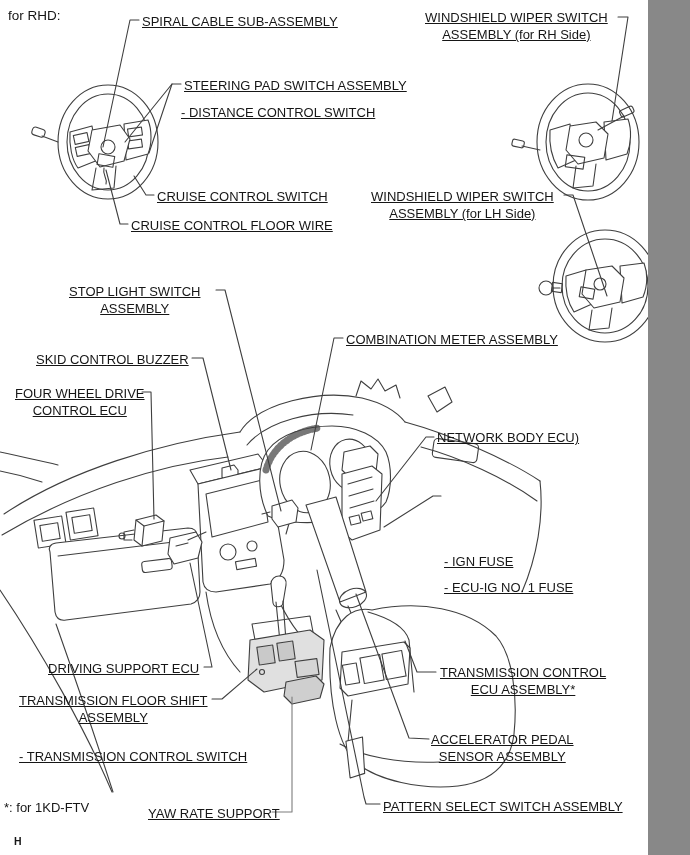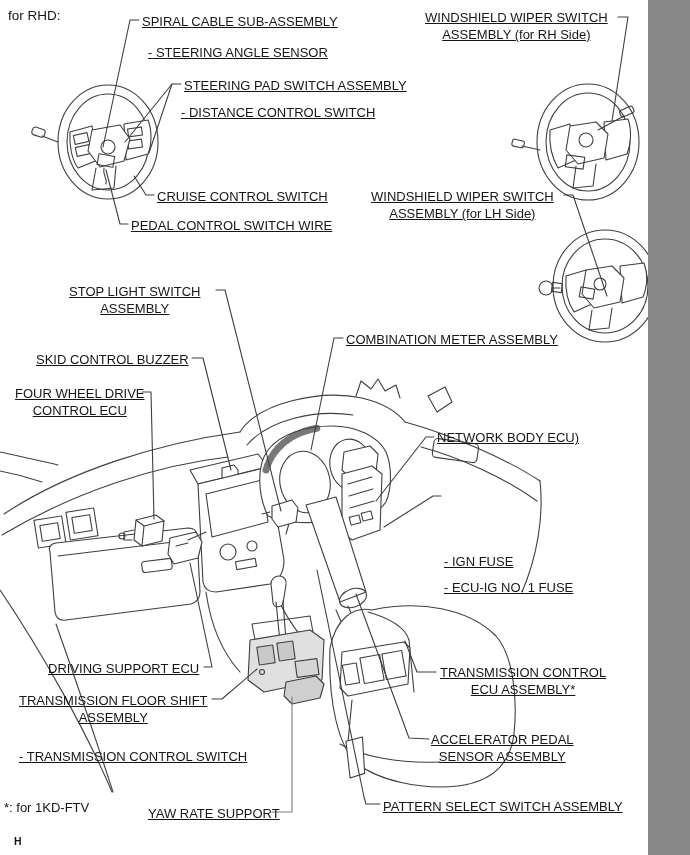--- a/index.html
+++ b/index.html
@@ -210,38 +210,35 @@
         <path d="M272,812 L292,812 L292,697" stroke="#7d7d7d"></path>
       </g>
     </g>
   </svg>
 
   <div class="variant">for RHD:</div>
 
   <div class="callout" style="left:142px;top:13px">
       <span>SPIRAL CABLE SUB-ASSEMBLY</span>
     </div>
-  <div class="callout" style="left:148px;top:44px">
-      <span>- STEERING ANGLE SENSOR</span>
-    </div>
   <div class="callout" style="left:184px;top:77px">
       <span>STEERING PAD SWITCH ASSEMBLY</span>
     </div>
   <div class="callout" style="left:181px;top:104px">
       <span>- DISTANCE CONTROL SWITCH</span>
     </div>
   <div class="callout" style="left:425px;top:9px">
       <span>WINDSHIELD WIPER SWITCH</span>
       <span>ASSEMBLY (for RH Side)</span>
     </div>
   <div class="callout" style="left:157px;top:188px">
       <span>CRUISE CONTROL SWITCH</span>
     </div>
   <div class="callout" style="left:131px;top:217px">
-      <span>PEDAL CONTROL SWITCH WIRE</span>
+      <span>CRUISE CONTROL FLOOR WIRE</span>
     </div>
   <div class="callout" style="left:371px;top:188px">
       <span>WINDSHIELD WIPER SWITCH</span>
       <span>ASSEMBLY (for LH Side)</span>
     </div>
   <div class="callout" style="left:69px;top:283px">
       <span>STOP LIGHT SWITCH</span>
       <span>ASSEMBLY</span>
     </div>
   <div class="callout" style="left:346px;top:331px">

